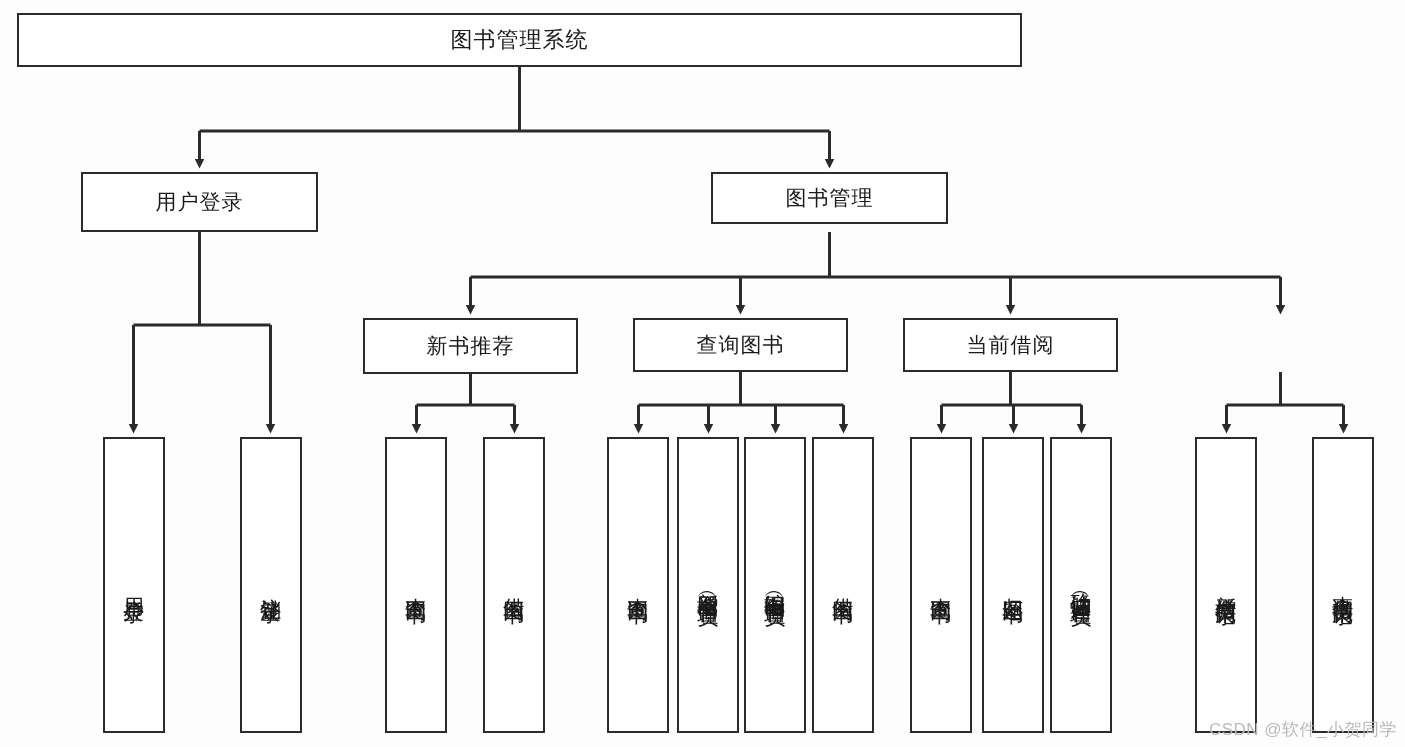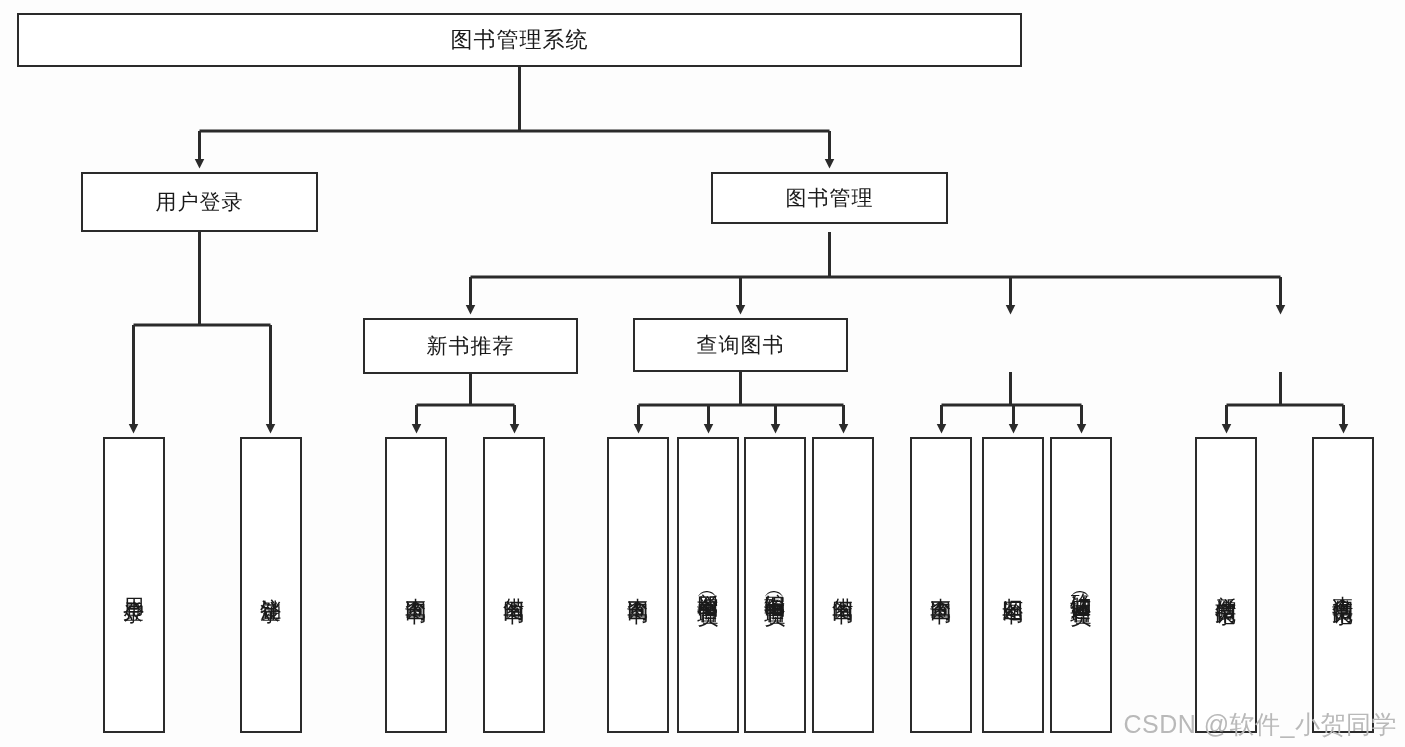--- a/index.html
+++ b/index.html
@@ -53,21 +53,21 @@
     font-size: 21px;
     line-height: 1.32;
     letter-spacing: 2px;
     white-space: nowrap;
     text-align: center;
   }
   .watermark {
     position: absolute;
     right: 8px;
     bottom: 6px;
-    font-size: 25px;
+    font-size: 17px;
     color: #b9b9b9;
     letter-spacing: 0.5px;
     white-space: nowrap;
   }
 </style>
 </head>
 <body>
 
 <div id="canvas">
 
@@ -121,20 +121,21 @@
     </g>
   </svg>
 
   <div class="node horiz root" id="root-node" style="left: 17px; top: 13px; width: 1005px; height: 54px;">图书管理系统</div>
 
   <div class="node horiz" id="l2-0" style="left: 81px; top: 172px; width: 237px; height: 60px;">用户登录</div>
   <div class="node horiz" id="l2-1" style="left: 711px; top: 172px; width: 237px; height: 52px;">图书管理</div>
 
   <div class="node horiz" id="l3-0" style="left: 363px; top: 318px; width: 215px; height: 56px;">新书推荐</div>
   <div class="node horiz" id="l3-1" style="left: 633px; top: 318px; width: 215px; height: 54px;">查询图书</div>
+  <div class="node horiz" id="l3-2" style="left: 903px; top: 318px; width: 215px; height: 54px;">当前借阅</div>
 
   <div class="node leaf" id="leaf-0" style="left: 103px; top: 437px; width: 62px; height: 296px;">
     <span class="vtext">用户登录</span>
   </div>
   <div class="node leaf" id="leaf-1" style="left: 240px; top: 437px; width: 62px; height: 296px;">
     <span class="vtext">注销登录</span>
   </div>
   <div class="node leaf" id="leaf-2" style="left: 385px; top: 437px; width: 62px; height: 296px;">
     <span class="vtext">查询图书</span>
   </div>

